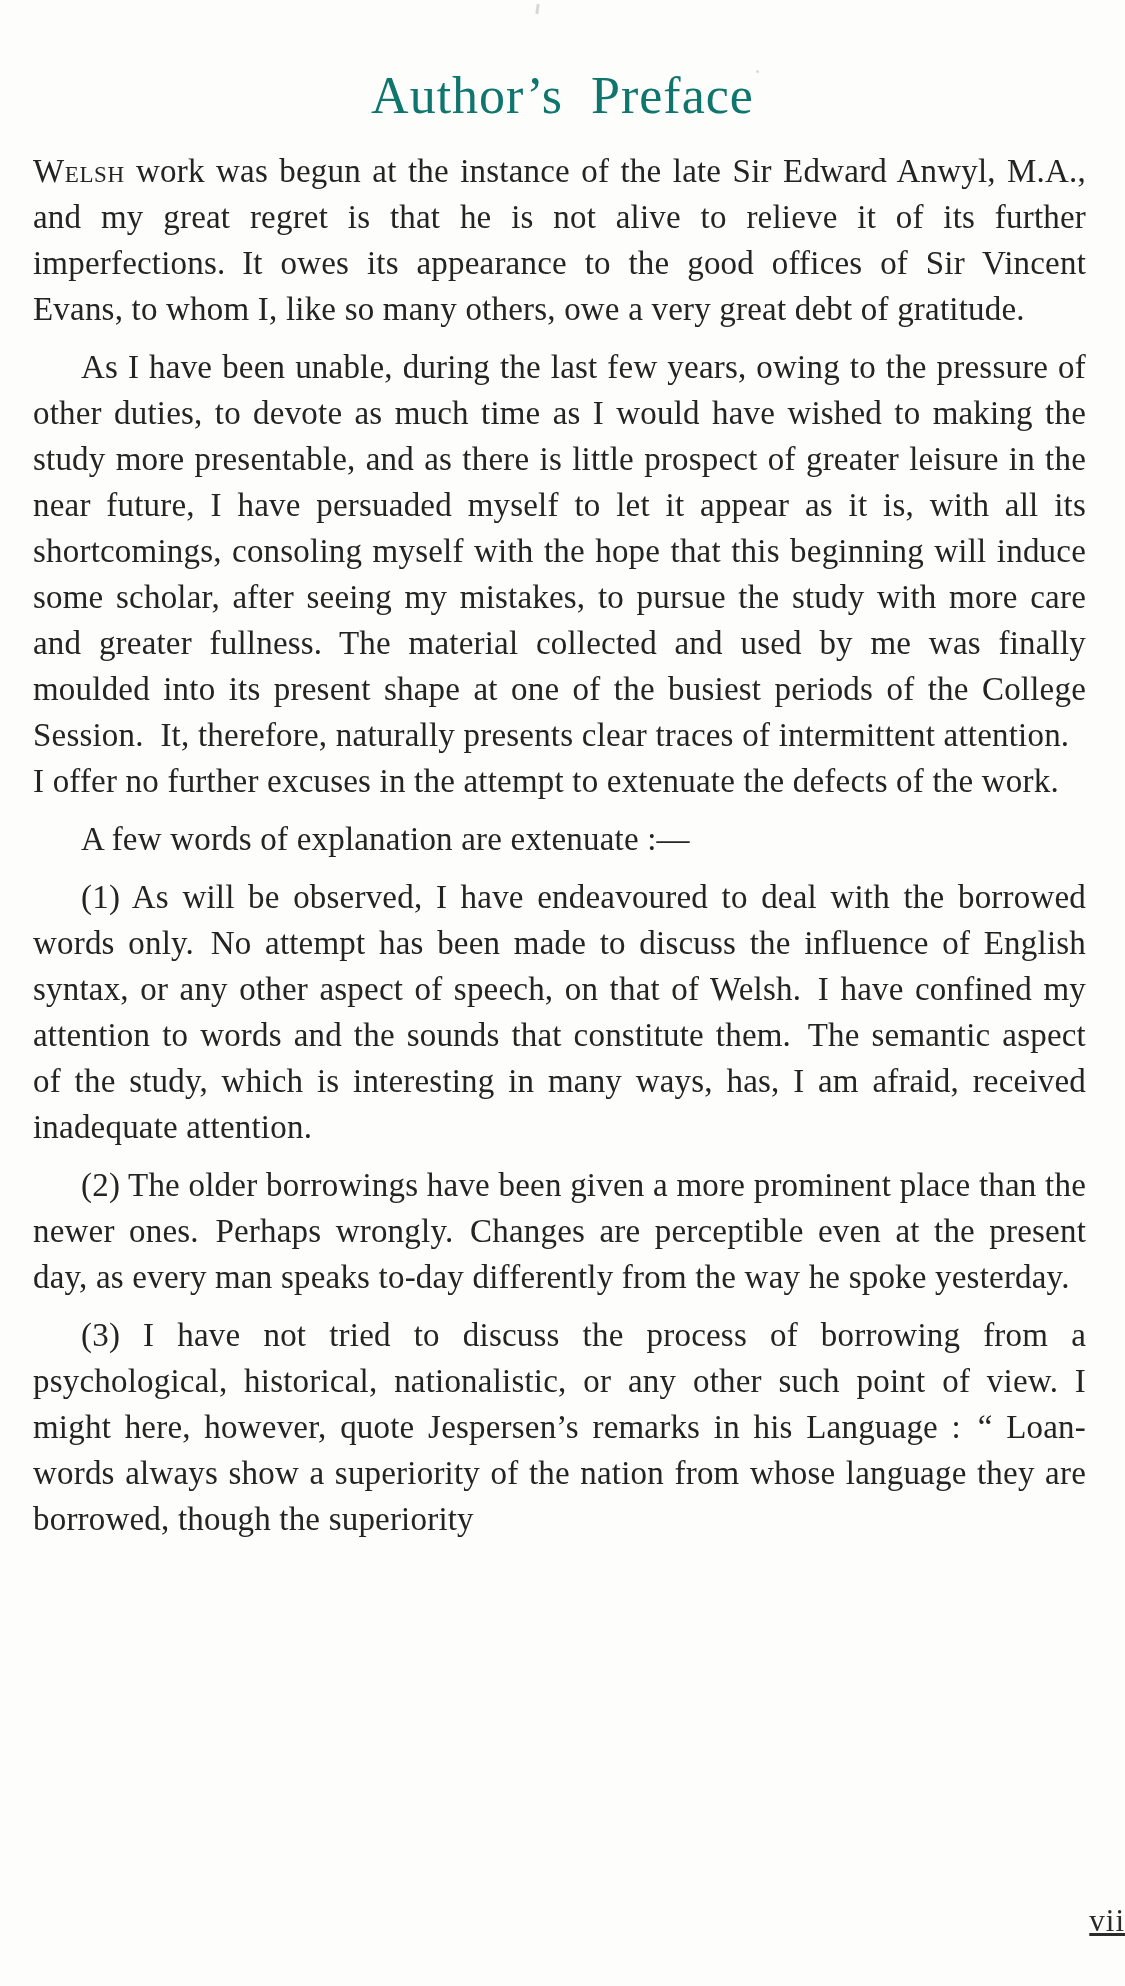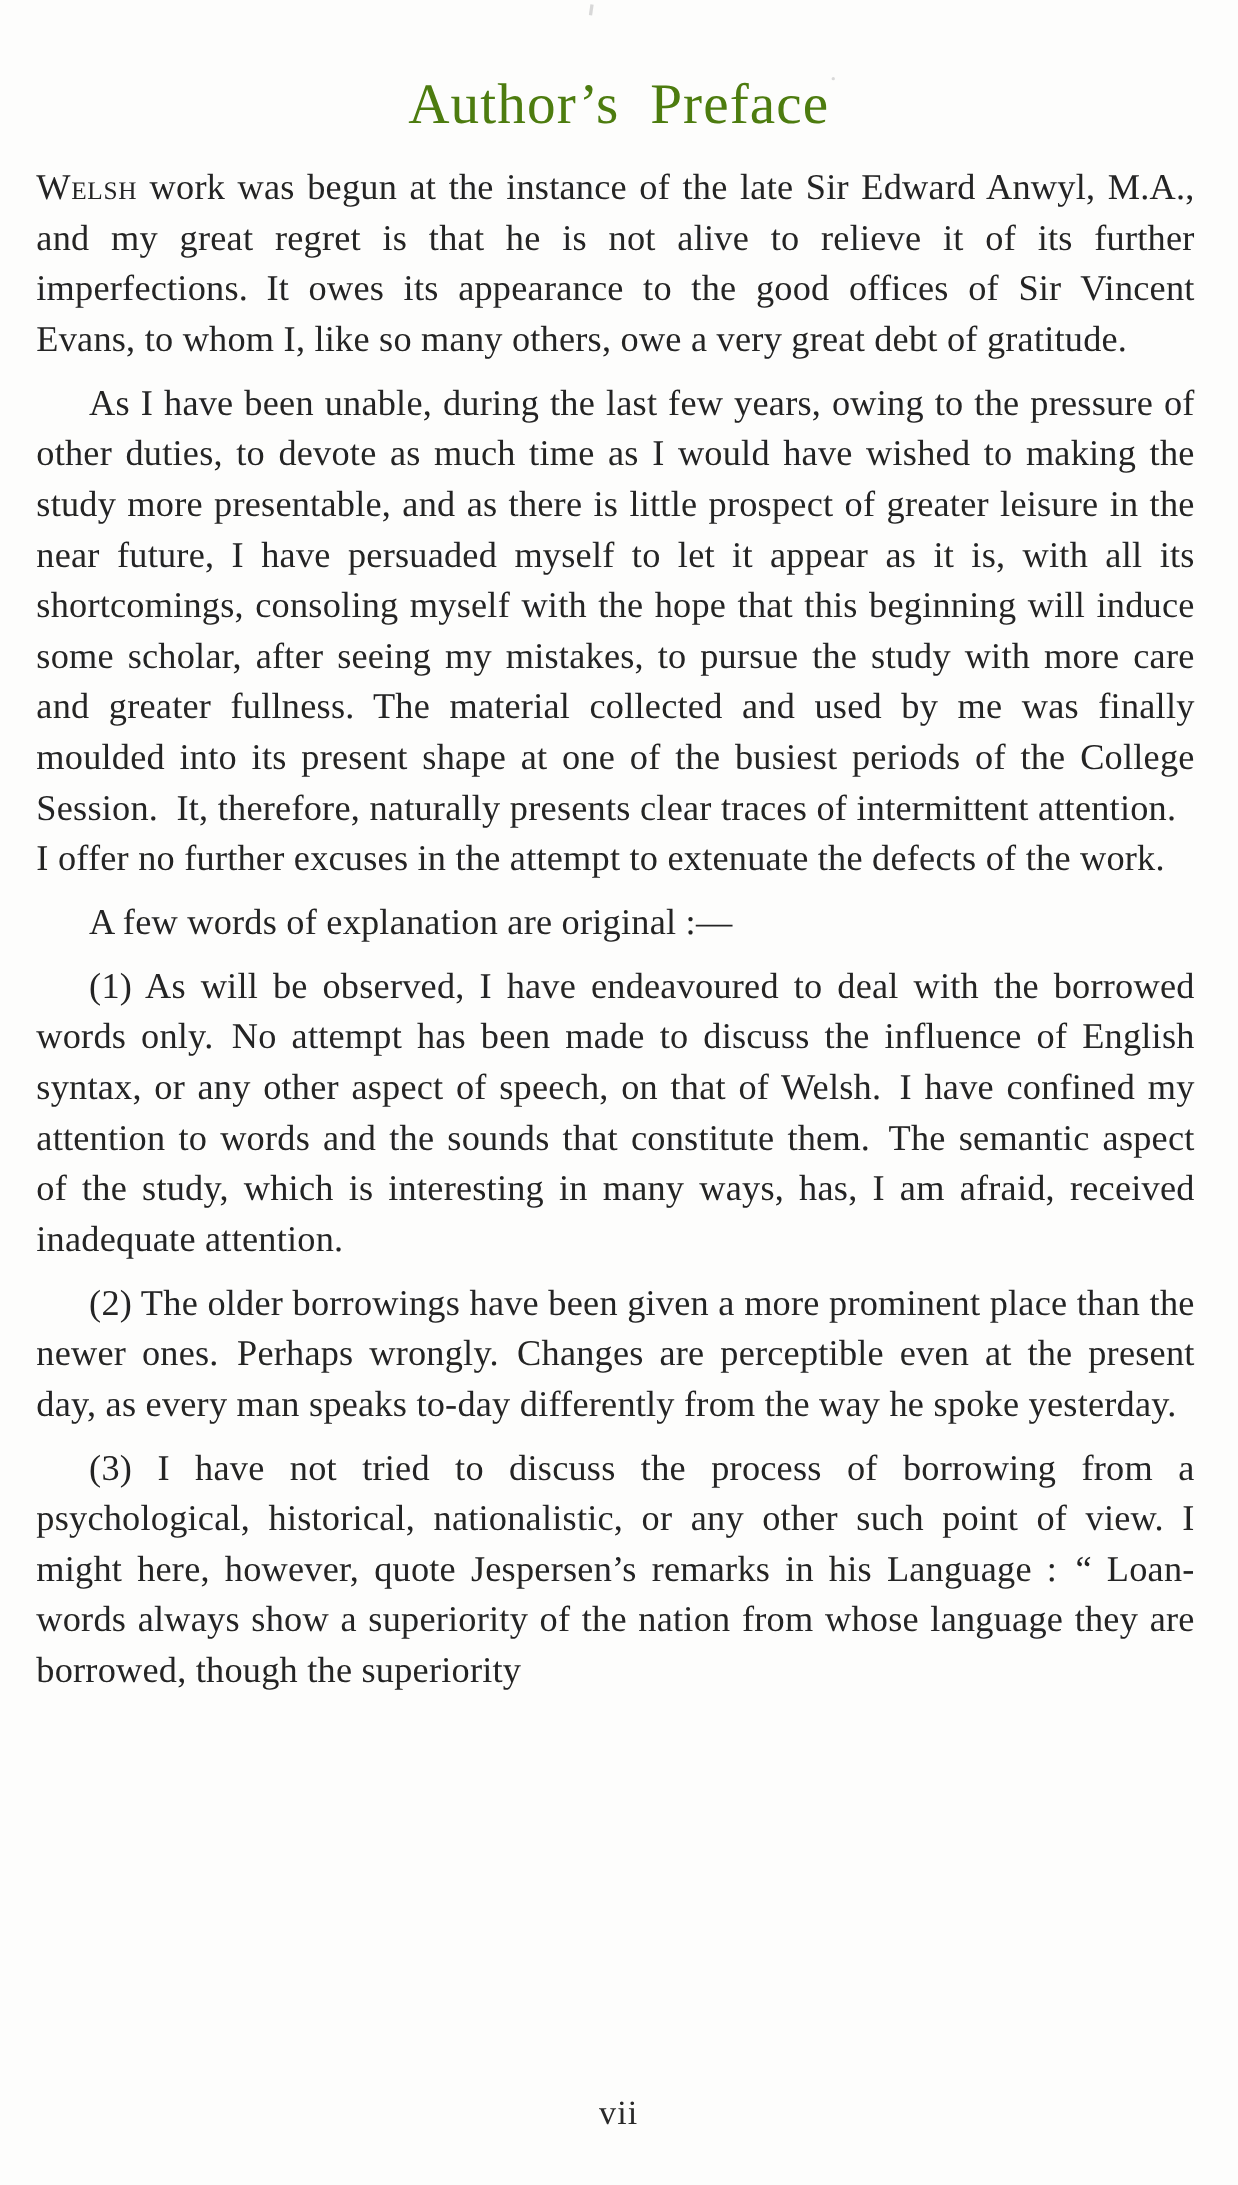--- a/index.html
+++ b/index.html
@@ -20,21 +20,21 @@
   }
   .title {
     margin: 68px 0 0 0;
     padding: 0;
     font-size: 52px;
     line-height: 56px;
     font-weight: 400;
     text-align: center;
     letter-spacing: 1px;
     word-spacing: 14px;
-    color: #4d7c0f;
+    color: #0f766e;
   }
   .page-body {
     margin-top: 24px;
     padding: 0 39px 0 33px;
     font-size: 33px;
     line-height: 46px;
     text-align: justify;
     letter-spacing: 0.2px;
   }
   p.para {
@@ -46,24 +46,25 @@
     margin-top: 12px;
   }
   .run-normal { font-style: normal; }
   .run-italic { }
   .run-smallcaps { font-variant: small-caps; letter-spacing: 0.6px; }
   .folio {
     position: absolute;
     left: 0;
     right: 0;
     top: 1903px;
-    text-align: center;
+    text-align: right;
     font-size: 31px;
     letter-spacing: 1px;
     color: #2a2a2a;
+    text-decoration: underline;
   }
   
   .artifact-top-tick {
     position: absolute;
     left: 536px;
     top: 4px;
     width: 3px;
     height: 10px;
     background: #d8d8d8;
     transform: rotate(8deg);
@@ -83,20 +84,20 @@
 
 <div class="page" style="background: rgb(253, 253, 252); color: rgb(36, 36, 36);">
   <div class="artifact-top-tick"></div>
   <div class="artifact-title-dot"></div>
 
   <h1 class="title">Author’s Preface</h1>
 
   <div class="page-body">
       <p class="para"><span class="run-smallcaps">Welsh</span><span class="run-normal"> work was begun at the instance of the late Sir Edward Anwyl, M.A., and my great regret is that he is not alive to relieve it of its further imperfections. It owes its appearance to the good offices of Sir Vincent Evans, to whom I, like so many others, owe a very great debt of gratitude.</span></p>
       <p class="para indent"><span class="run-normal">As I have been unable, during the last few years, owing to the pressure of other duties, to devote as much time as I would have wished to making the study more presentable, and as there is little prospect of greater leisure in the near future, I have persuaded myself to let it appear as it is, with all its shortcomings, consoling myself with the hope that this beginning will induce some scholar, after seeing my mistakes, to pursue the study with more care and greater fullness. The material collected and used by me was finally moulded into its present shape at one of the busiest periods of the College Session. It, therefore, naturally presents clear traces of intermittent attention. I offer no further excuses in the attempt to extenuate the defects of the work.</span></p>
-      <p class="para indent"><span class="run-normal">A few words of explanation are original :—</span></p>
+      <p class="para indent"><span class="run-normal">A few words of explanation are extenuate :—</span></p>
       <p class="para indent"><span class="run-normal">(1) As will be observed, I have endeavoured to deal with the borrowed </span><span class="run-italic">words</span><span class="run-normal"> only. No attempt has been made to discuss the influence of English syntax, or any other aspect of speech, on that of Welsh. I have confined my attention to words and the sounds that constitute them. The semantic aspect of the study, which is interesting in many ways, has, I am afraid, received inadequate attention.</span></p>
       <p class="para indent"><span class="run-normal">(2) The older borrowings have been given a more prominent place than the newer ones. Perhaps wrongly. Changes are perceptible even at the present day, as every man speaks to-day differently from the way he spoke yesterday.</span></p>
       <p class="para indent"><span class="run-normal">(3) I have not tried to discuss the process of borrowing from a psychological, historical, nationalistic, or any other such point of view. I might here, however, quote Jespersen’s remarks in his </span><span class="run-italic">Language</span><span class="run-normal"> : “ Loan-words always show a superiority of the nation from whose language they are borrowed, though the superiority</span></p>
     </div>
 
   <div class="folio">vii</div>
 </div>
 
 </body></html>

